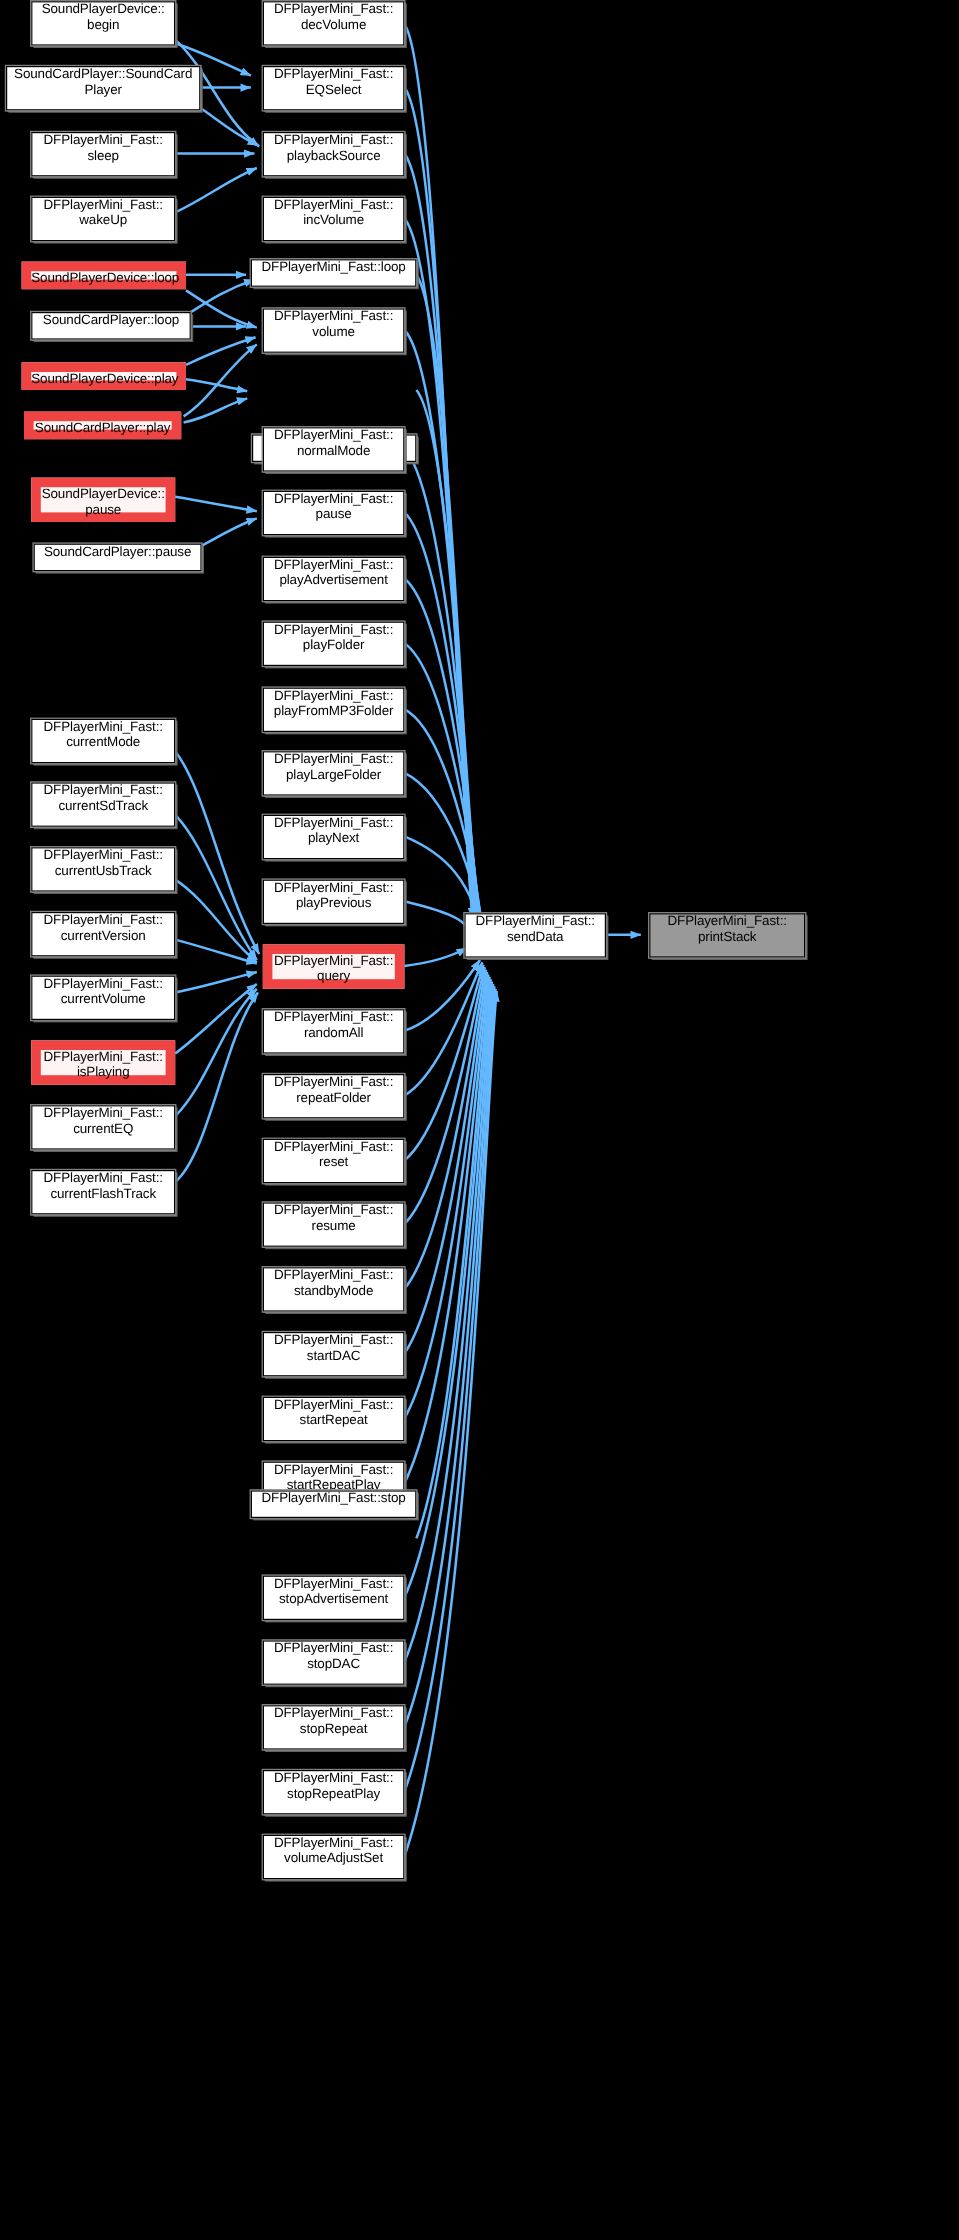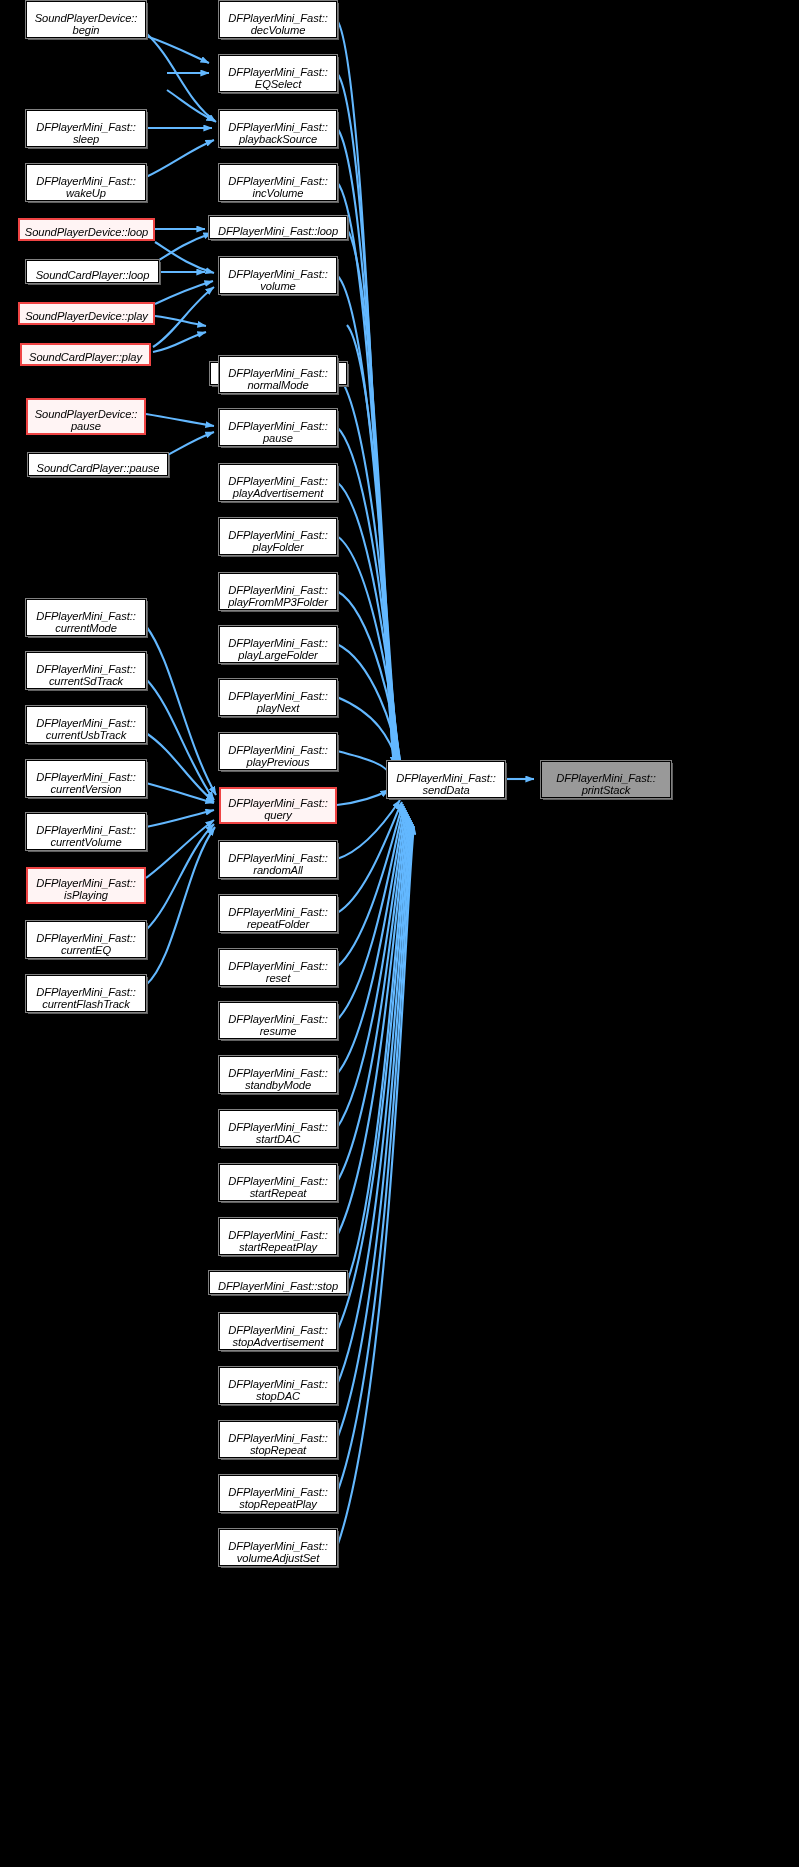--- a/index.html
+++ b/index.html
@@ -14,31 +14,30 @@
   svg#edges{position:absolute;left:0;top:0;width:799px;height:1867px;pointer-events:none;}
 
   .node{
     position:absolute;
     box-sizing:border-box;
     background:#ffffff;
     border:1px solid #000000;
     outline:1px solid #808080;
     outline-offset:0px;
     box-shadow:1px 1px 0 0 #808080, 2px 2px 0 0 #606060;
-    display:flex;align-items:flex-end;justify-content:center;
+    display:flex;align-items:flex-start;justify-content:center;
     text-align:center;
     color:#000;
     font-size:11.2px;
     line-height:12.6px;
     letter-spacing:-0.1px;
     z-index:5;
-    font-style:italic;
   }
   .node .lbl{display:block;width:100%;padding:0 2px;white-space:pre-line;}
-  .node.red{border:2px solid #ef4444;background:#fff4f4;outline:none;box-shadow:none;}
+  .node.red{border:8px solid #ef4444;background:#fff4f4;outline:none;box-shadow:none;}
   .node.gray{background:#999999;}
 </style>
 </head>
 <body>
 
 <div id="canvas">
 
   <svg id="edges" viewBox="0 0 799 1867" preserveAspectRatio="none">
     <defs>
       <marker id="ah" markerWidth="9" markerHeight="7" refX="8.6" refY="3.5" orient="auto" markerUnits="userSpaceOnUse">
@@ -108,20 +107,24 @@
       <path d="M337,1547 C392,1390 405,900 414,826"></path>
 
       <path d="M505,779 L534,779"></path>
     </g>
   </svg>
 
   <div class="node" style="left:26px;top:1px;width:120px;height:37px;">
     <span class="lbl">SoundPlayerDevice::
 begin</span>
   </div>
+  <div class="node" style="left:5px;top:55px;width:162px;height:37px;">
+    <span class="lbl">SoundCardPlayer::SoundCard
+Player</span>
+  </div>
   <div class="node" style="left:26px;top:110px;width:120px;height:37px;">
     <span class="lbl">DFPlayerMini_Fast::
 sleep</span>
   </div>
   <div class="node" style="left:26px;top:164px;width:120px;height:37px;">
     <span class="lbl">DFPlayerMini_Fast::
 wakeUp</span>
   </div>
   <div class="node red" style="left:18px;top:218px;width:137px;height:23px;">
     <span class="lbl">SoundPlayerDevice::loop</span>
@@ -262,21 +265,21 @@
 startDAC</span>
   </div>
   <div class="node" style="left:219px;top:1164px;width:118px;height:37px;">
     <span class="lbl">DFPlayerMini_Fast::
 startRepeat</span>
   </div>
   <div class="node" style="left:219px;top:1218px;width:118px;height:37px;">
     <span class="lbl">DFPlayerMini_Fast::
 startRepeatPlay</span>
   </div>
-  <div class="node" style="left:209px;top:1271px;width:138px;height:23px;">
+  <div class="node" style="left:209px;top:1242px;width:138px;height:23px;">
     <span class="lbl">DFPlayerMini_Fast::stop</span>
   </div>
   <div class="node" style="left:219px;top:1313px;width:118px;height:37px;">
     <span class="lbl">DFPlayerMini_Fast::
 stopAdvertisement</span>
   </div>
   <div class="node" style="left:219px;top:1367px;width:118px;height:37px;">
     <span class="lbl">DFPlayerMini_Fast::
 stopDAC</span>
   </div>

